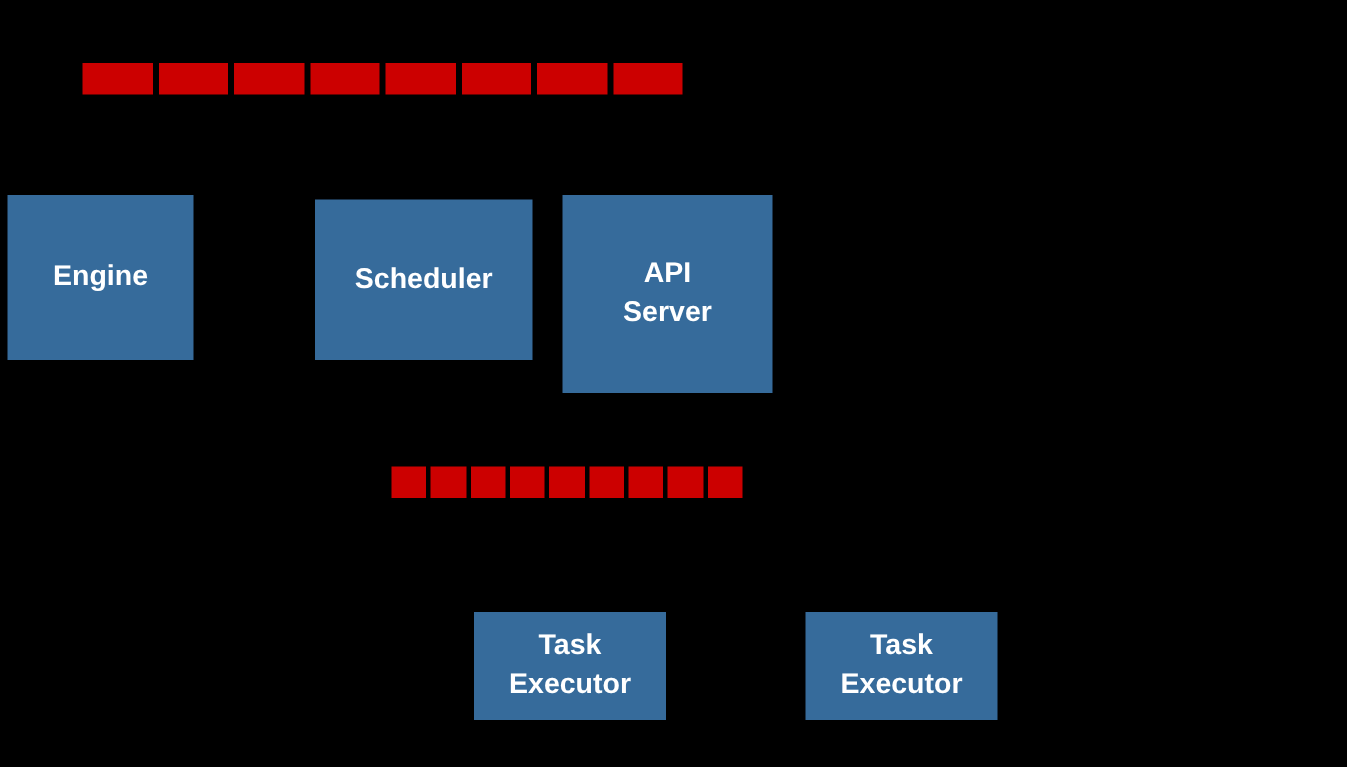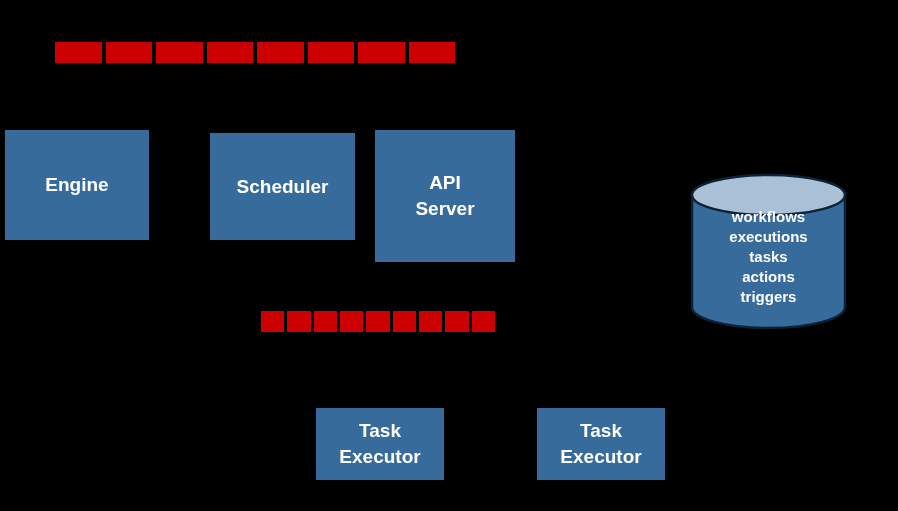--- a/index.html
+++ b/index.html
@@ -26,21 +26,21 @@
     color: #ffffff;
     font-weight: bold;
     font-size: 19px;
     line-height: 1.35;
     display: flex;
     align-items: center;
     justify-content: center;
     text-align: center;
   }
   .box span { white-space: pre-line; }
-  .box-engine        { left: 5px;   top: 130px; width: 144px; height: 110px; }
+  .box-engine        { left: 5px;   top: 130px; width: 124px; height: 110px; }
   .box-scheduler     { left: 210px; top: 133px; width: 145px; height: 107px; }
   .box-api-server    { left: 375px; top: 130px; width: 140px; height: 132px; }
   .box-task-exec-1   { left: 316px; top: 408px; width: 128px; height: 72px; }
   .box-task-exec-2   { left: 537px; top: 408px; width: 128px; height: 72px; }
 
   
   .cylinder { position: absolute; left: 690px; top: 173px; width: 157px; height: 158px; }
   .cylinder svg { position: absolute; left: 0; top: 0; }
   .db-items {
     position: absolute;
@@ -97,27 +97,14 @@
   <div class="box box-task-exec-1">
     <span>Task
 Executor</span>
   </div>
 
   <div class="box box-task-exec-2">
     <span>Task
 Executor</span>
   </div>
 
-  <div class="cylinder">
-    <svg width="157" height="158" viewBox="0 0 157 158">
-      <path d="M 2 22 L 2 134 A 76.5 21 0 0 0 155 134 L 155 22 Z" fill="#366b9b" stroke="#0d2235" stroke-width="2.5"></path>
-      <ellipse cx="78.5" cy="22" rx="76.5" ry="20" fill="#a9c0d6" stroke="#0d2235" stroke-width="2.5"></ellipse>
-    </svg>
-    <div class="db-items">
-      <div>workflows</div>
-      <div>executions</div>
-      <div>tasks</div>
-      <div>actions</div>
-      <div>triggers</div>
-    </div>
-  </div>
 
 </div>
 
 </body></html>

